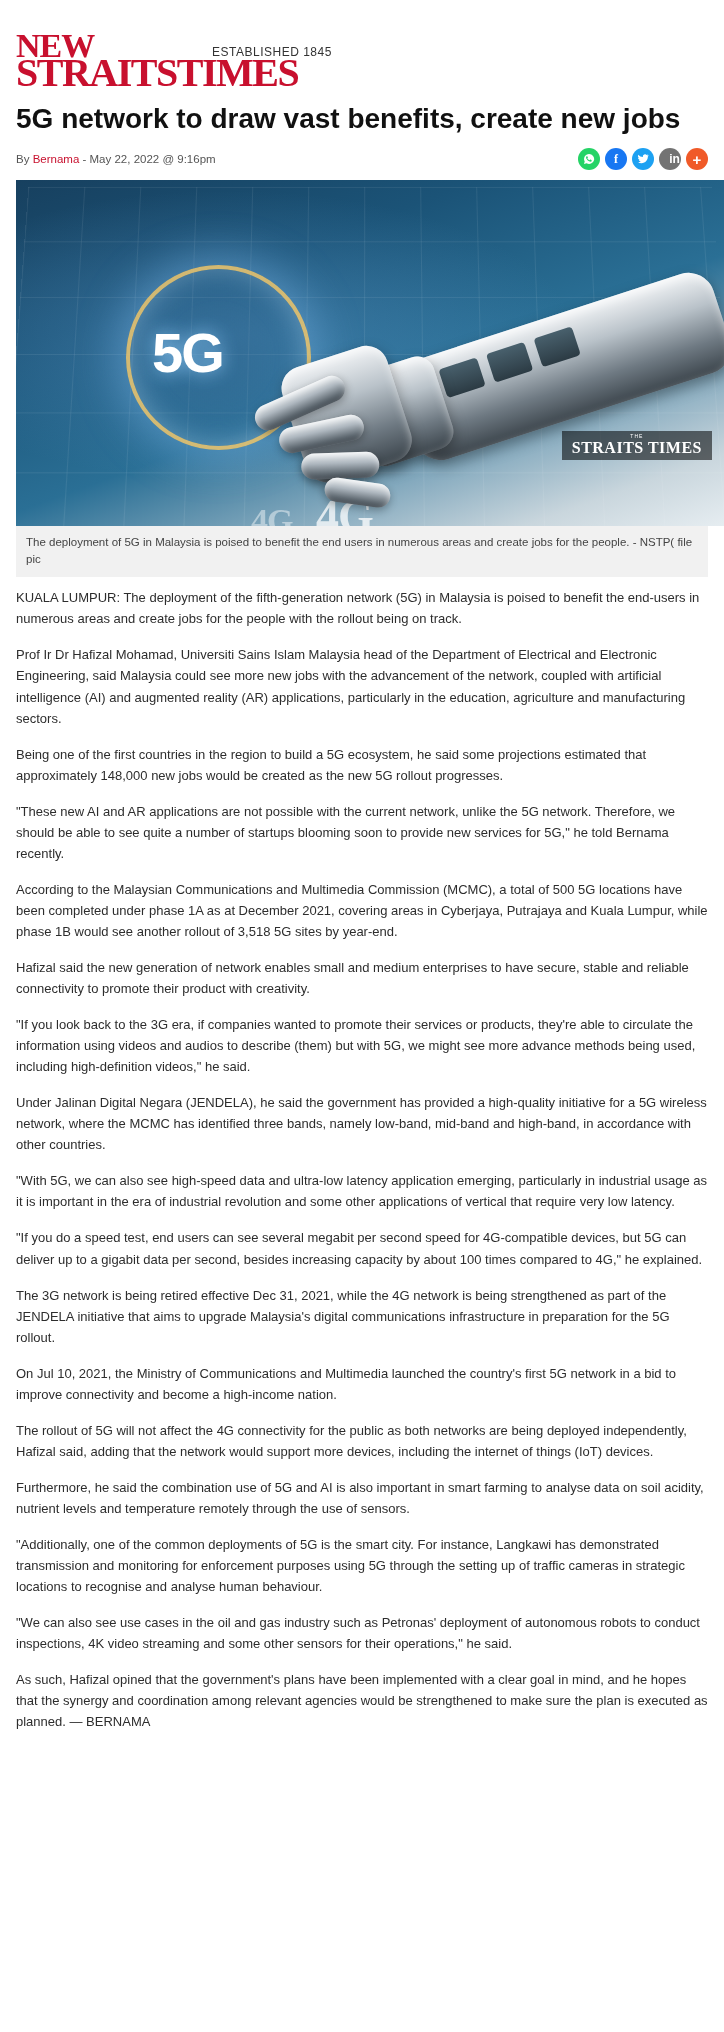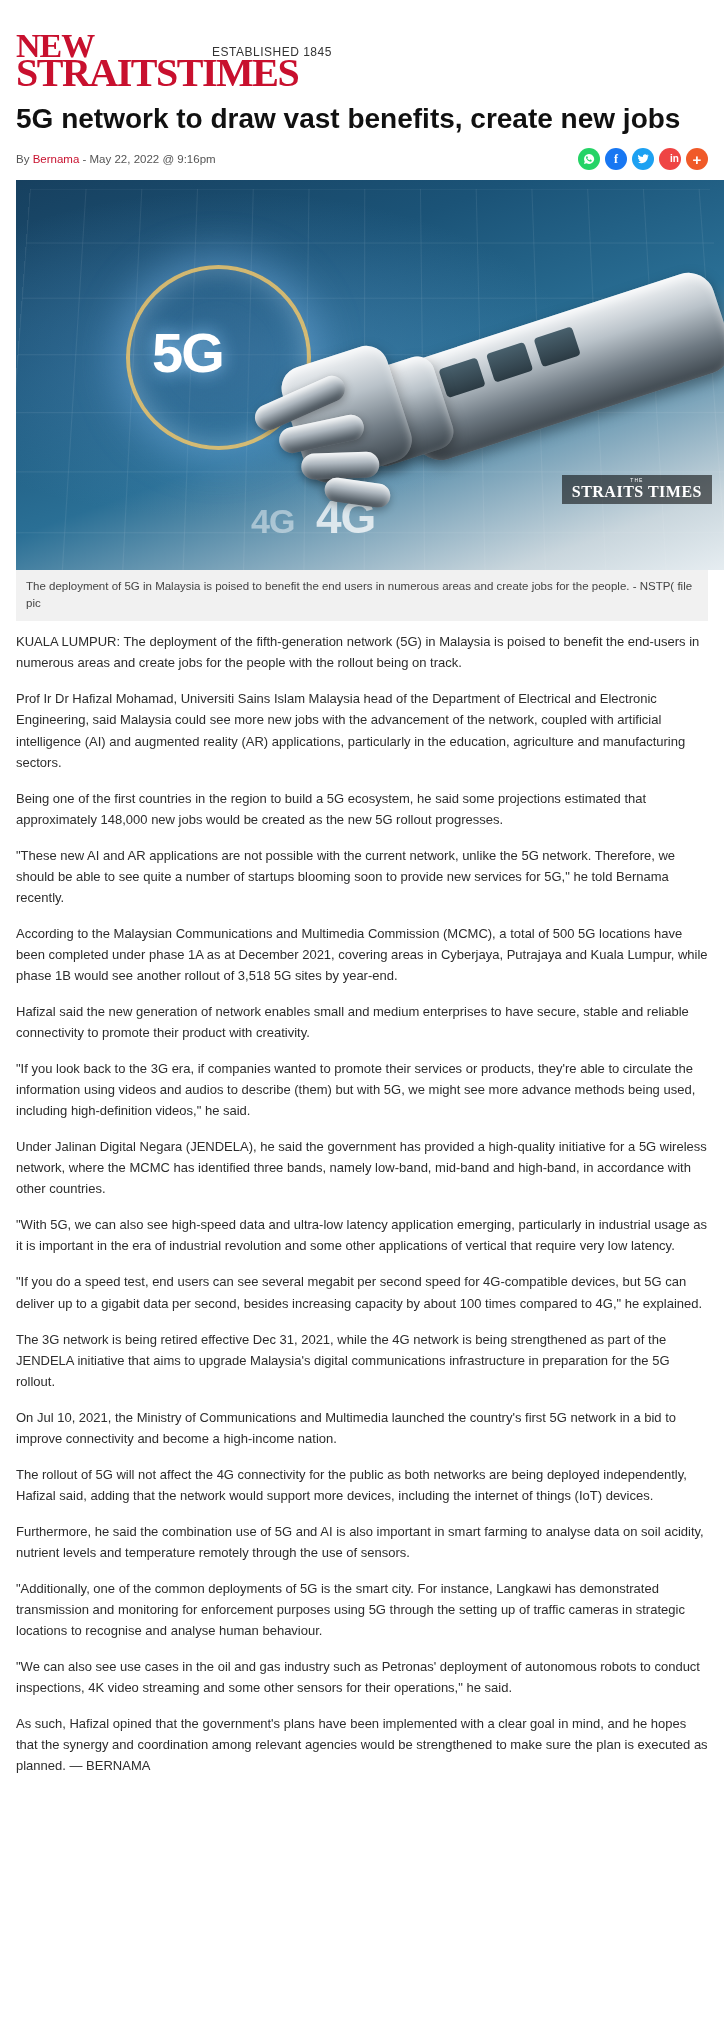--- a/index.html
+++ b/index.html
@@ -104,30 +104,30 @@
     justify-content: center;
     color: #fff;
     font-size: 12px;
     font-weight: bold;
     line-height: 1;
     cursor: pointer;
   }
   .sb-whatsapp { background: #25D366; }
   .sb-facebook { background: #1877F2; font-family: "Liberation Serif", serif; }
   .sb-twitter  { background: #1DA1F2; }
-  .sb-linkedin { background: #ef4444; font-size: 10px; padding-left: 9px; }
+  .sb-linkedin { background: #737373; font-size: 12px; padding-left: 9px; }
   .sb-more     { background: #f05a28; font-size: 15px; }
   .share-btn svg { display: block; }
 
   
   .hero {
     margin: 0 8px;
     position: relative;
     width: 708px;
-    height: 390px;
+    height: 346px;
     overflow: hidden;
     background: #0c2a44;
   }
   .hero-bg {
     position: absolute;
     inset: 0;
     background:
       radial-gradient(ellipse 70% 60% at 30% 45%, rgba(90,150,200,0.45), rgba(20,55,90,0) 70%),
       linear-gradient(160deg, #17405f 0%, #1b5377 28%, #2a6f95 55%, #c9d6dd 88%, #e6edf1 100%);
     opacity: 1;
@@ -159,21 +159,21 @@
     top: 140px;
     font-family: "Liberation Sans", sans-serif;
     font-size: 56px;
     font-weight: bold;
     color: #ffffff;
     letter-spacing: -2px;
     text-shadow: 0 0 18px rgba(150,210,255,0.9);
   }
   .hero-3g-a, .hero-3g-b, .hero-4g-a, .hero-4g-b {
     position: absolute;
-    font-family: Liberation Sans, sans-serif;
+    font-family: Liberation Serif, serif;
     font-weight: bold;
     color: rgba(255,255,255,0.55);
     letter-spacing: -1px;
   }
   .hero-3g-a { left: 498px; top: 152px; font-size: 30px; color: rgba(255,255,255,0.45); }
   .hero-3g-b { left: 560px; top: 140px; font-size: 40px; color: rgba(255,255,255,0.7); }
   .hero-4g-a { left: 235px; top: 322px; font-size: 34px; color: rgba(255,255,255,0.45); }
   .hero-4g-b { left: 300px; top: 310px; font-size: 46px; color: rgba(255,255,255,0.75); }
 
   .robot-arm {

